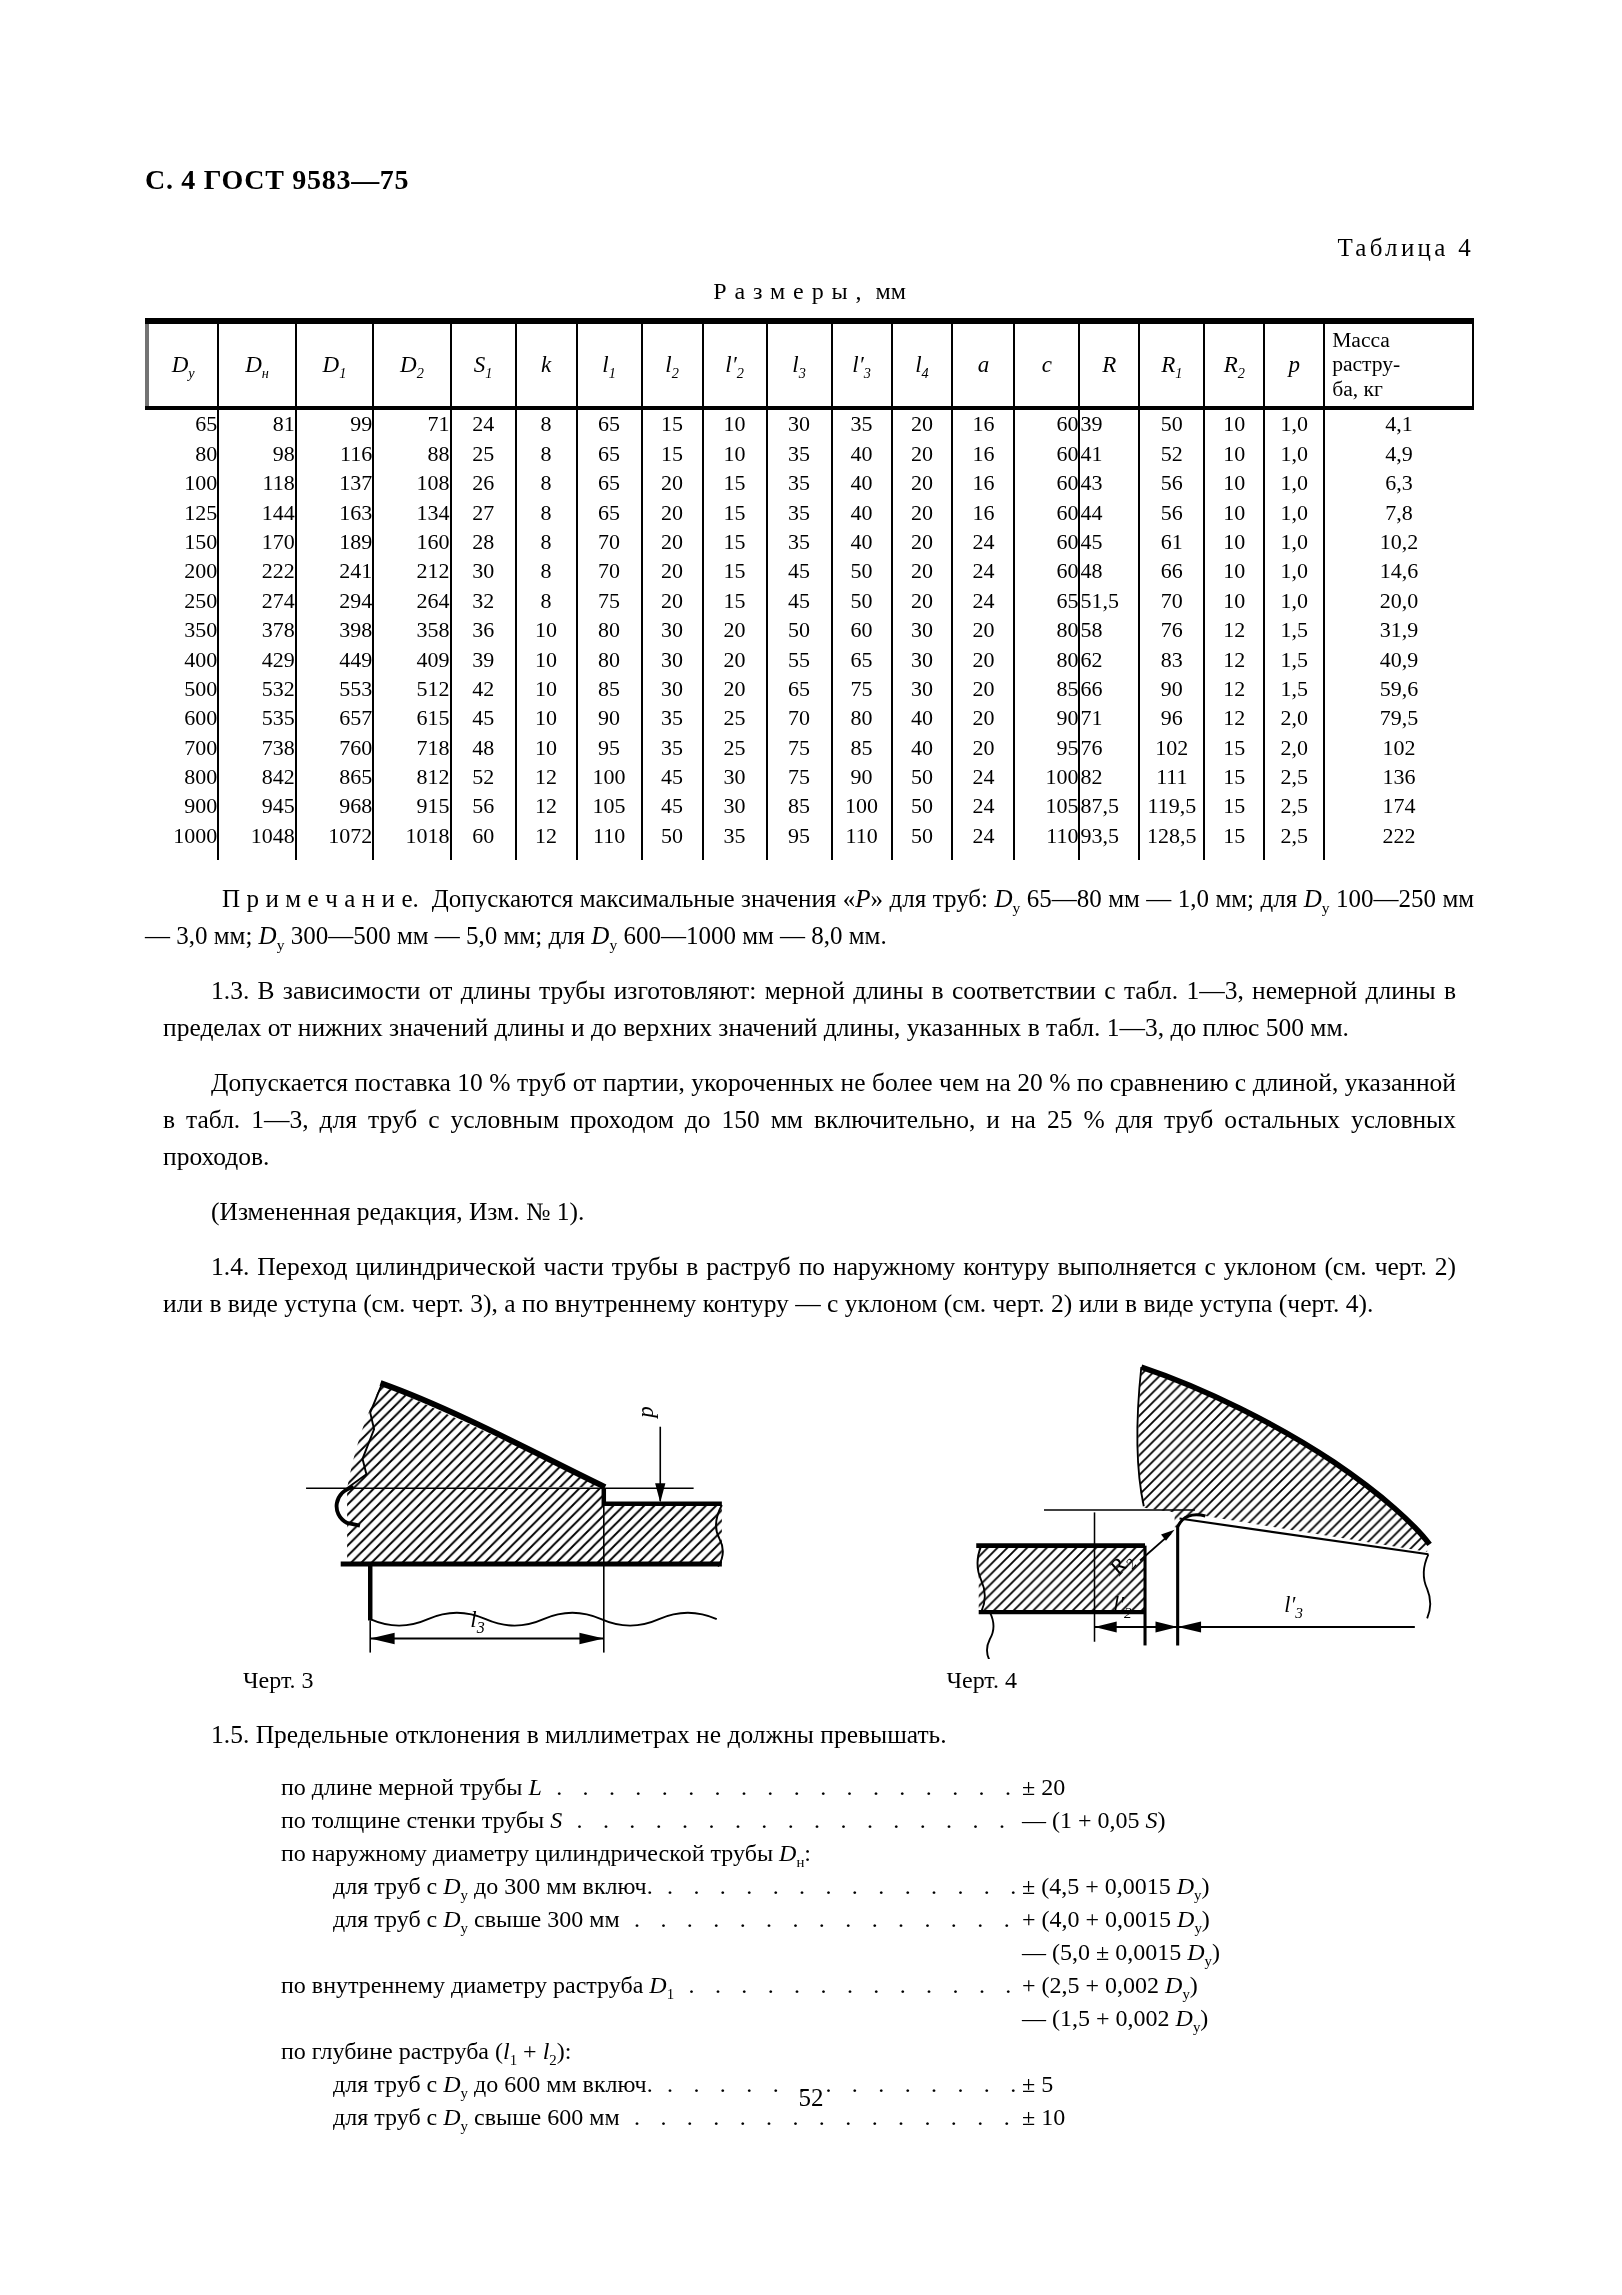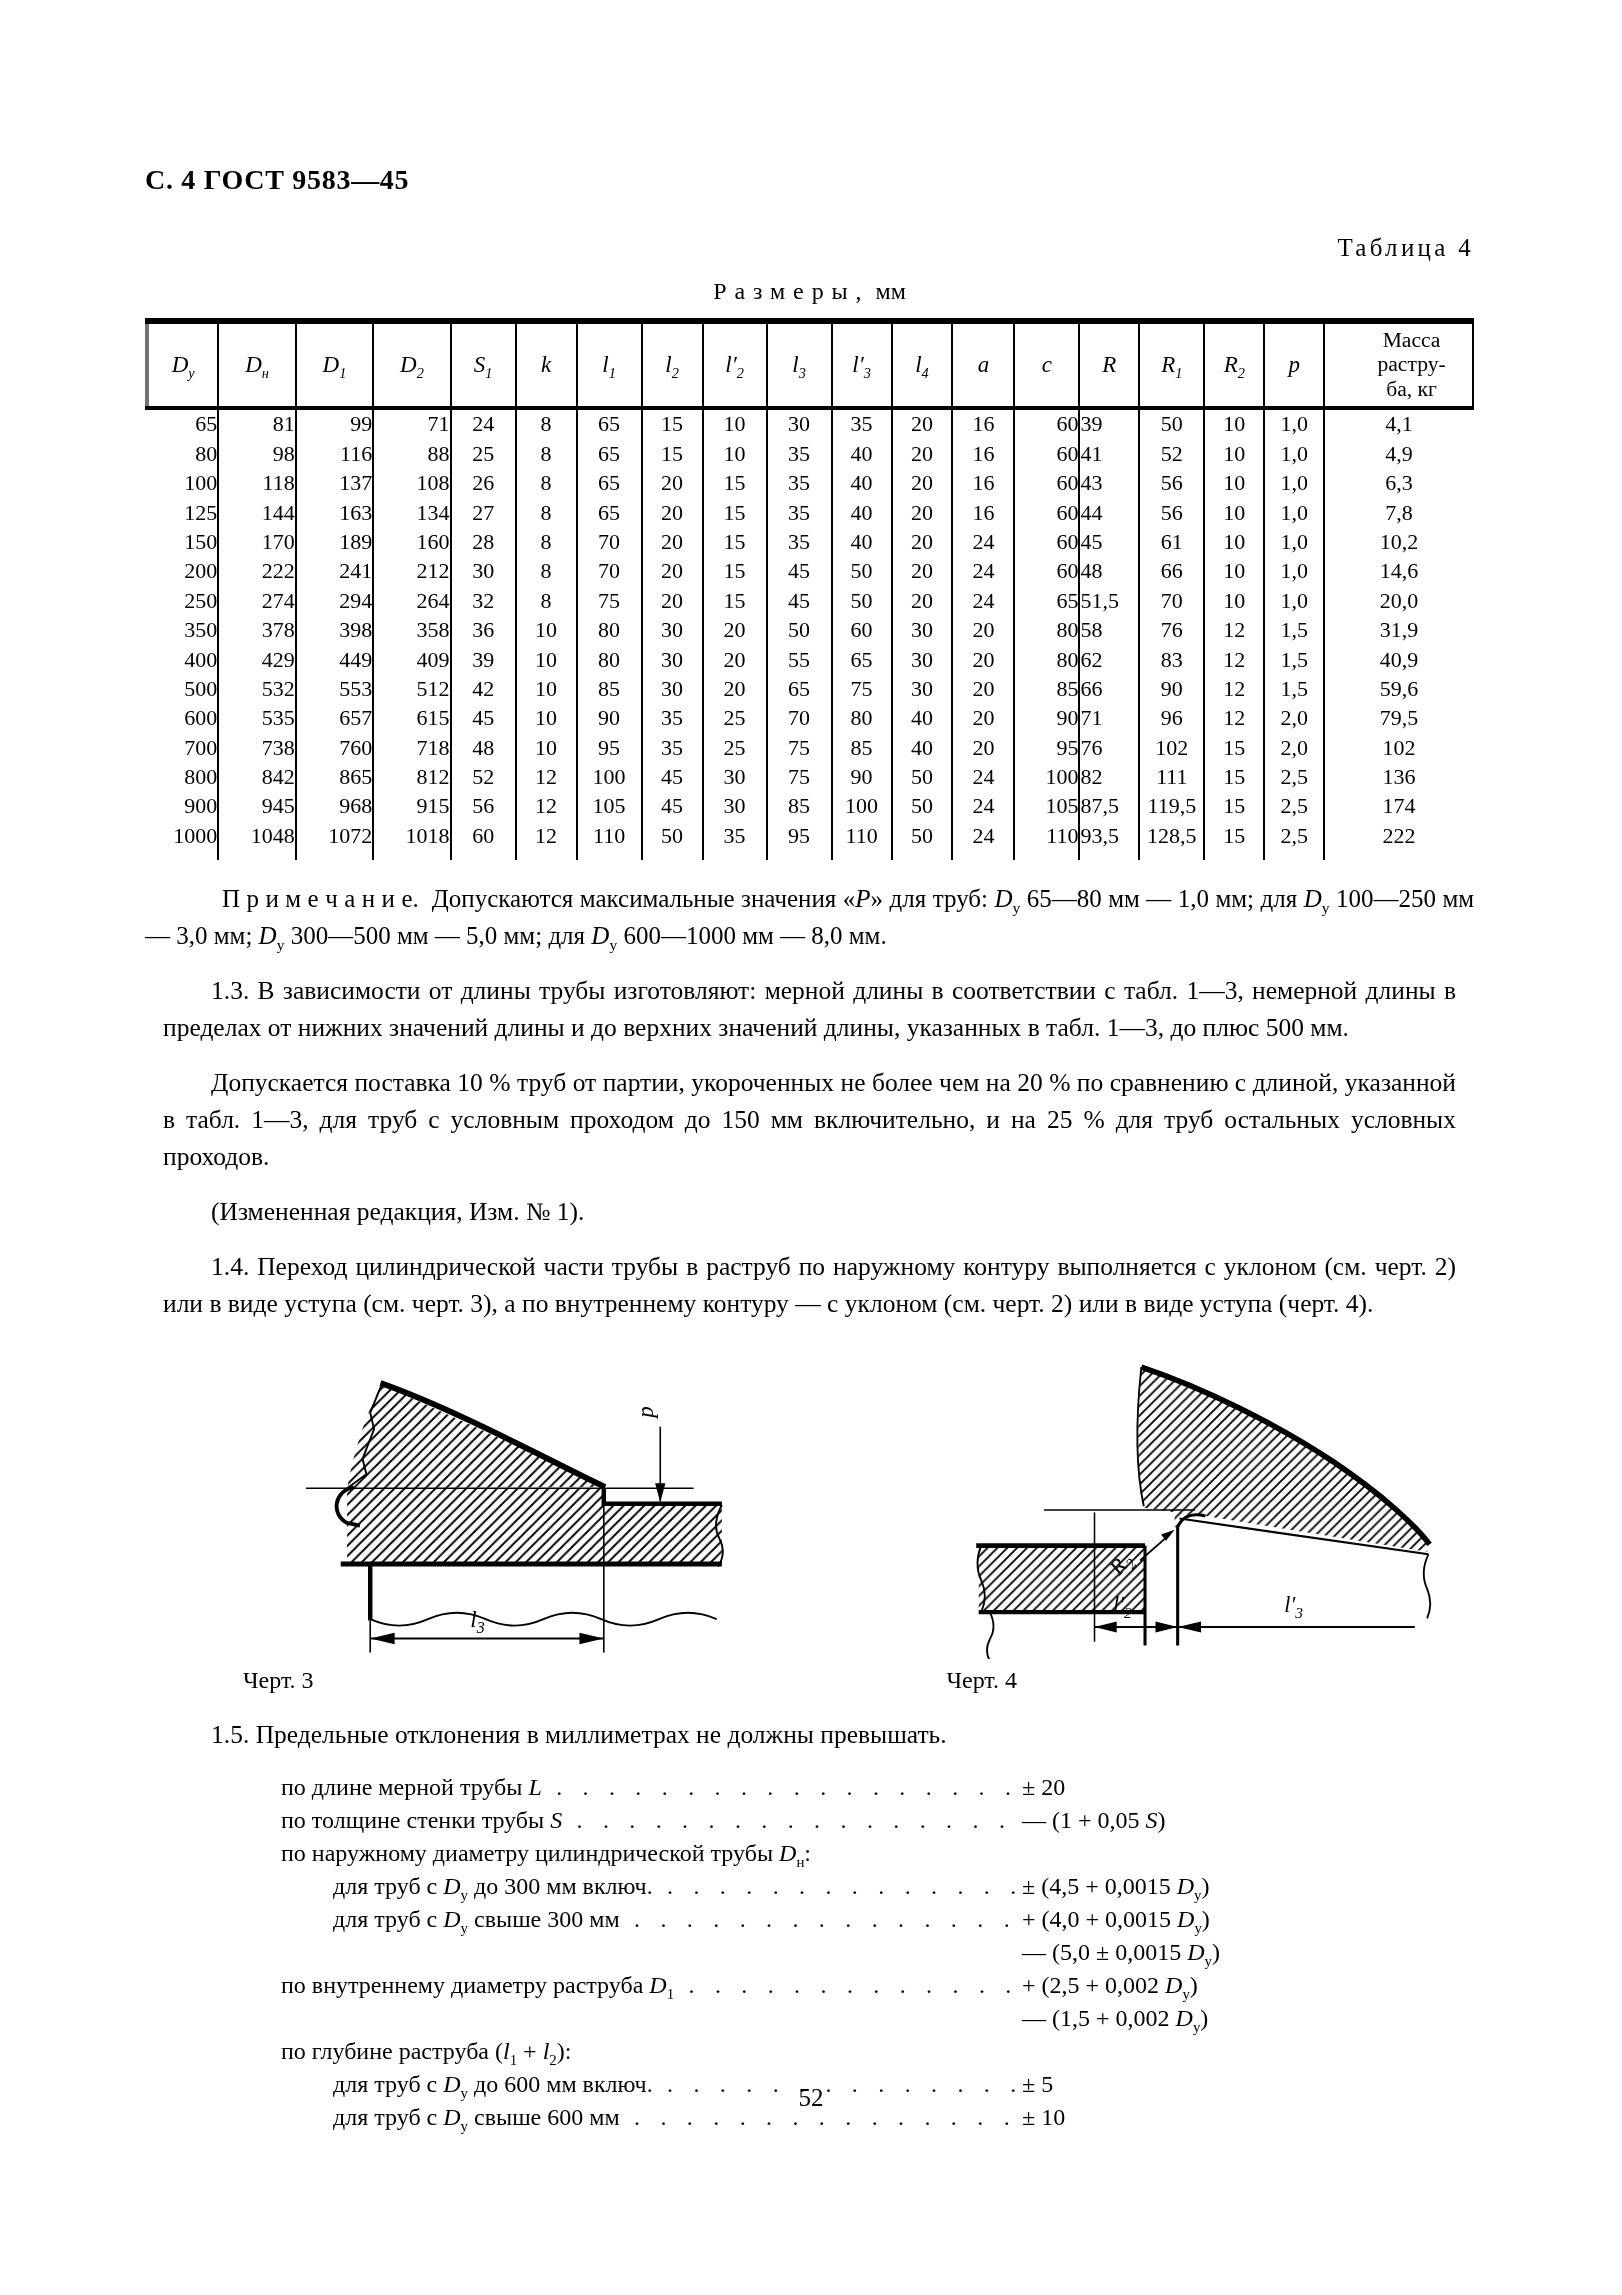--- a/index.html
+++ b/index.html
@@ -13,21 +13,21 @@
   .tbl-title{margin-top:15.7px;text-align:center;font-size:24px;}
   .tbl-title .sp{letter-spacing:7.9px;}
   sub{font-size:0.62em;line-height:0;}
   i.v{font-style:italic;}
 
   table.dim{width:100%;margin-top:13px;border-collapse:collapse;table-layout:fixed;border-top:6.5px solid #000;}
   table.dim th{font-weight:normal;font-style:italic;font-size:23px;height:82px;vertical-align:middle;
     text-align:center;border-bottom:4.6px solid #000;border-left:2px solid #000;padding:0;}
   table.dim th:first-child{border-left:4px solid #737373;}
   table.dim th:last-child{border-right:2px solid #000;}
-  table.dim th.mass-h{font-style:normal;font-size:21.6px;line-height:1.13;text-align:center;padding-left:26px;}
+  table.dim th.mass-h{font-style:normal;font-size:21.6px;line-height:1.13;text-align:left;padding-left:7px;}
   table.dim td{font-size:22px;height:29.4px;border-left:2px solid #000;padding:0;}
   table.dim td:first-child{border-left:none;}
   table.dim tr.stub td{height:9.8px;}
   td.al-r{text-align:right;padding-right:11.8px;}
   td.al-c{text-align:center;}
   td.al-l{text-align:left;padding-left:5.2px;}
 
   .note{margin:19.6px 0 0 0;font-size:25px;line-height:37px;text-align:justify;text-indent:77px;}
   .para{margin:18px;font-size:25.5px;line-height:37px;text-align:justify;text-indent:48px;}
   .bold{font-weight:normal;}
@@ -49,21 +49,21 @@
   .tol-dots{overflow:hidden;white-space:nowrap;letter-spacing:7.2px;padding:0 9.2px 0 14.4px;}
   .tol-val{white-space:nowrap;}
 
   .page-num{position:absolute;left:0;right:0;top:2084px;text-align:center;font-size:25px;}
 </style>
 </head>
 <body>
 
 <div class="page">
 
-  <div class="doc-header">С. 4 ГОСТ 9583—45</div>
+  <div class="doc-header">С. 4 ГОСТ 9583—75</div>
 
   <div class="tbl-label">Таблица 4</div>
 
   <div class="tbl-title">
     <span class="sp">Размеры,</span>
     <span>мм</span>
   </div>
 
   <table class="dim">
     <colgroup id="cols">

